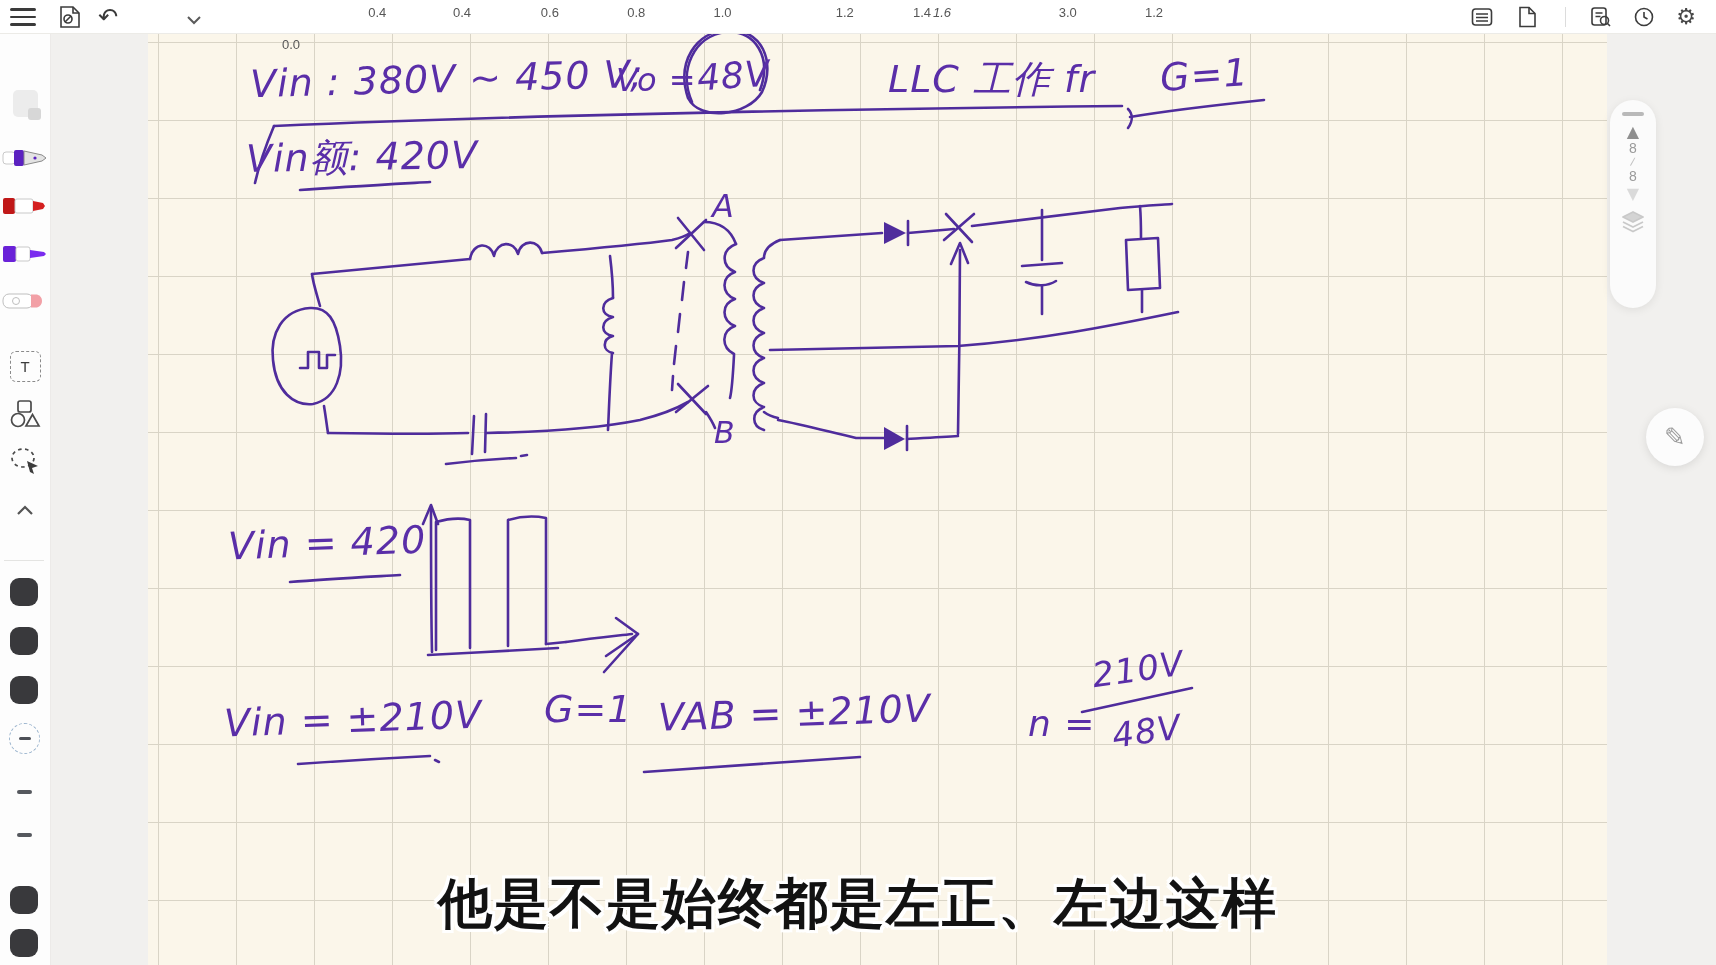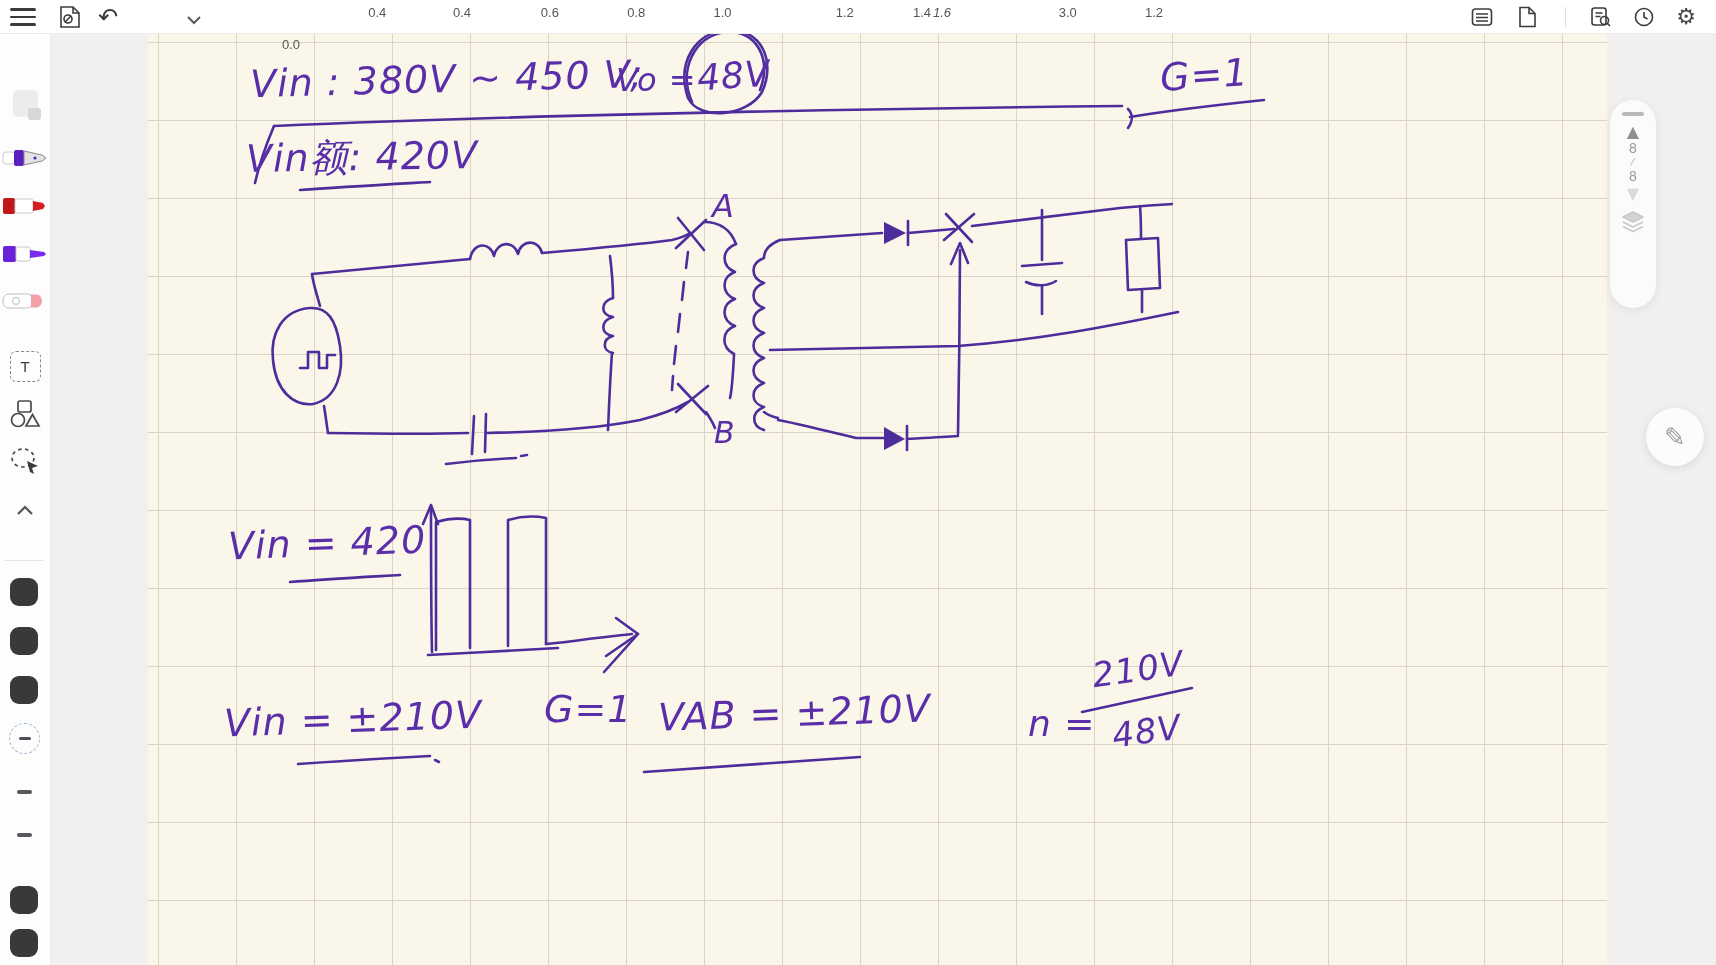--- a/index.html
+++ b/index.html
@@ -179,32 +179,34 @@
     </g>
     <g fill="#4f2c9c" stroke="none">
       <path d="M884,222 L884,244 L906,233 Z"></path>
       <path d="M884,427 L884,450 L905,439 Z"></path>
     </g>
   </svg>
 
   <div class="ink-text" style="left:250px;top:60px;font-size:38px;transform:rotate(-1.5deg);">Vin : 380V ~ 450 V;</div>
   <div class="ink-text" style="left:616px;top:64px;font-size:32px;">Vo =</div>
   <div class="ink-text" style="left:697px;top:58px;font-size:36px;transform:rotate(-4deg);">48V</div>
+  <div class="ink-text" style="left:888px;top:60px;font-size:38px;">LLC 工作 fr</div>
   <div class="ink-text" style="left:1160px;top:56px;font-size:38px;transform:rotate(-4deg);">G=1</div>
   <div class="ink-text" style="left:246px;top:138px;font-size:38px;transform:rotate(-1deg);">Vin额: 420V</div>
   <div class="ink-text" style="left:712px;top:190px;font-size:32px;">A</div>
   <div class="ink-text" style="left:714px;top:418px;font-size:30px;">B</div>
   <div class="ink-text" style="left:228px;top:524px;font-size:38px;transform:rotate(-2deg);">Vin = 420</div>
   <div class="ink-text" style="left:224px;top:700px;font-size:38px;transform:rotate(-2deg);">Vin = ±210V</div>
   <div class="ink-text" style="left:544px;top:690px;font-size:38px;">G=1</div>
   <div class="ink-text" style="left:658px;top:694px;font-size:38px;transform:rotate(-2deg);">VAB = ±210V</div>
   <div class="ink-text" style="left:1028px;top:706px;font-size:36px;">n =</div>
   <div class="ink-text" style="left:1092px;top:652px;font-size:34px;transform:rotate(-8deg);">210V</div>
   <div class="ink-text" style="left:1112px;top:714px;font-size:34px;transform:rotate(-8deg);">48V</div>
 
+  <div class="subtitle">他是不是始终都是左正、左边这样</div>
 
   <div class="topbar">
     <div class="hamburger">
         <i></i>
         <i></i>
         <i></i>
       </div>
 
     <div class="tb-icon" style="left:56px;">
       <svg width="26" height="24" viewBox="0 0 26 24" stroke="#3c3c3c" stroke-width="1.6" fill="none">

